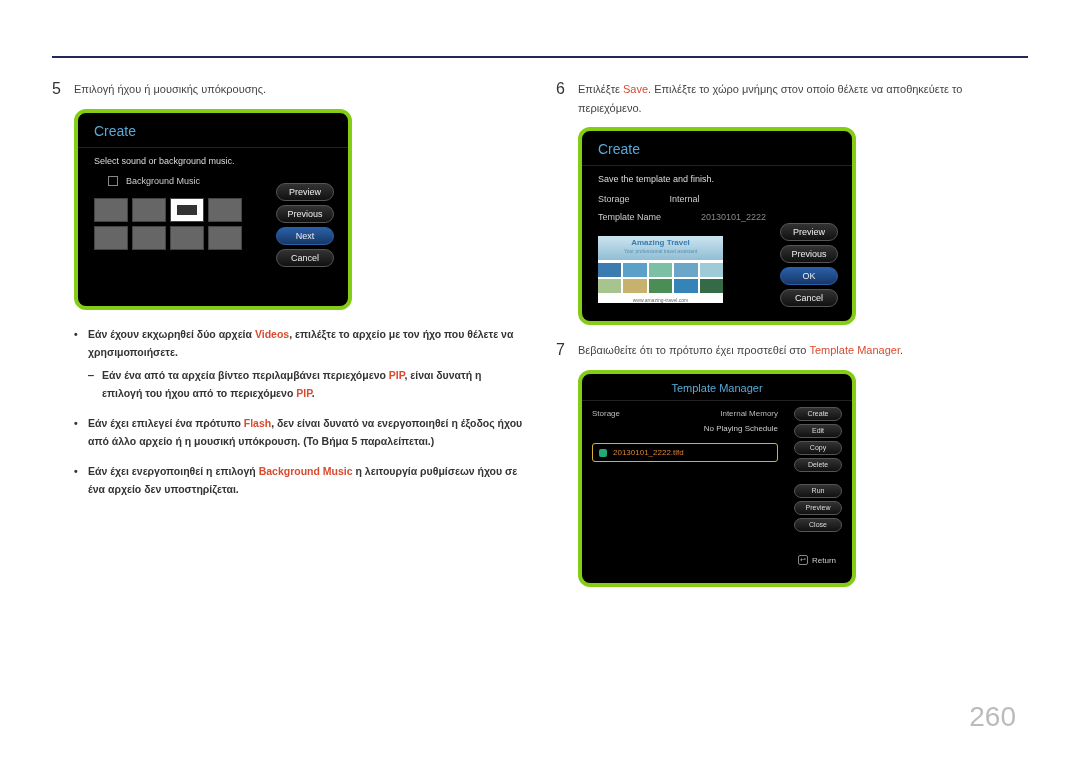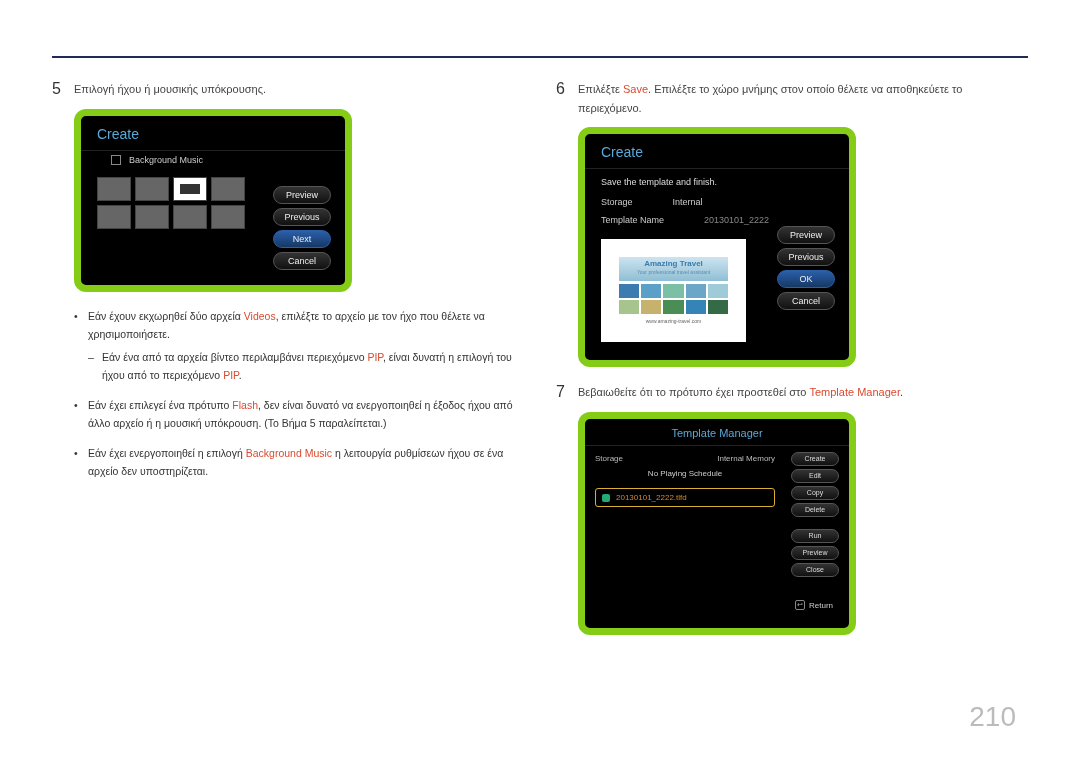--- a/index.html
+++ b/index.html
@@ -32,21 +32,21 @@
   .red { color: #d94a2f; }
   .card {
     background: #000;
     border-radius: 12px;
     color: #eee;
     padding: 0 0 12px 0;
     margin: 8px 0 16px 0;
     width: 278px;
     position: relative;
     overflow: hidden;
-    border: 7px solid #84cc16;
+    border: 4px solid #84cc16;
   }
   .card-title {
     color: #59a9d8;
     font-size: 14px;
     padding: 10px 16px 8px 16px;
     border-bottom: 1px solid #222;
   }
   .card-sub {
     font-size: 9px;
     color: #ddd;
@@ -78,51 +78,51 @@
     height: 18px;
     font-size: 9px;
     color: #eee;
     background: linear-gradient(#333,#111);
     border: 1px solid #555;
     border-radius: 9px;
     text-align: center;
     line-height: 16px;
   }
   .btn.blue { background: linear-gradient(#2b5fa8,#163866); border-color:#2b5fa8; }
-  .bullets { list-style: none; margin: 8px 0 0 22px; }
+  .bullets { list-style: none; margin: 8px 0 0 22px; font-weight: bold; }
   .bullets > li { position:relative; padding-left: 14px; margin-bottom: 12px; font-size:10.5px; line-height:1.7; color:#333; }
   .bullets > li::before { content:"•"; position:absolute; left:0; top:0; color:#333; }
   .sublist { list-style:none; margin-top:6px; }
   .sublist > li { position:relative; padding-left: 14px; margin-bottom:8px; font-size:10.5px; line-height:1.7; }
   .sublist > li::before { content:"‒"; position:absolute; left:0; top:0; }
   
   .card2 .btn-stack { top: 92px; }
   .kv { display:flex; gap:40px; font-size:9px; color:#ccc; padding:4px 16px; }
   .tmpl-img-wrap {
     margin: 10px 16px 6px 16px;
-    width: 145px;
+    width: 125px;
     background:#fff;
-    padding:18px;
+    padding:0;
   }
   .tmpl-banner {
     height:24px;
     background: linear-gradient(#cde4ef,#8fbed5);
     position:relative;
   }
   .tmpl-banner-title { position:absolute; left:0; right:0; top:2px; text-align:center; font-size:8px; color:#3a7cae; font-weight:bold; }
   .tmpl-banner-sub { position:absolute; left:0; right:0; top:12px; text-align:center; font-size:5px; color:#5a8eb0; }
   .tmpl-grid { display:grid; grid-template-columns:repeat(5,1fr); gap:2px; margin-top:3px; }
   .tmpl-cell { height:14px; }
   .tmpl-url { text-align:center; font-size:5px; color:#666; margin-top:4px; }
   
   .card3 { width: 278px; }
   .tm-title { text-align:center; font-size:11px; color:#59a9d8; padding:8px 0 6px 0; border-bottom:1px solid #222;}
   .tm-body { position:relative; min-height: 170px; padding: 8px 10px; }
   .tm-kv { display:flex; justify-content:space-between; font-size:8px; color:#bbb; margin-bottom:6px; padding-right: 64px; }
-  .tm-sched { font-size:8px; color:#ccc; text-align:center; margin: 6px 0 10px 0; padding-right:64px; }
+  .tm-sched { font-size:8px; color:#ccc; text-align:right; margin: 6px 0 10px 0; padding-right:64px; }
   .tm-row {
     display:flex; align-items:center; gap:6px;
     font-size:8px; color:#ccc;
     padding:4px 6px;
     border:1px solid transparent;
     margin-right: 64px;
     border-radius:3px;
   }
   .tm-row.sel-row { border-color:#d9b12f; color:#d9852f; }
   .tm-chk { width:8px; height:8px; background:#2a7; border-radius:2px; }
@@ -153,20 +153,21 @@
 
   <div class="col">
 
     <div class="step-row">
       <div class="step-num">5</div>
       <div class="step-text">Επιλογή ήχου ή μουσικής υπόκρουσης.</div>
     </div>
 
     <div class="card" style="margin-left:22px;">
       <div class="card-title">Create</div>
+      <div class="card-sub">Select sound or background music.</div>
       <div class="checkbox-row">
         <span class="checkbox"></span>
         <span>Background Music</span>
       </div>
       <div class="thumbs-wrap">
         <div class="thumbs">
           <div class="thumb"></div>
           <div class="thumb"></div>
           <div class="thumb sel"></div>
           <div class="thumb"></div>
@@ -283,13 +284,13 @@
         <div class="tm-return">
           <span class="tm-return-icon"></span>
           <span>Return</span>
         </div>
       </div>
     </div>
 
   </div>
 </div>
 
-<div class="page-number">210</div>
+<div class="page-number">260</div>
 
 </body></html>

